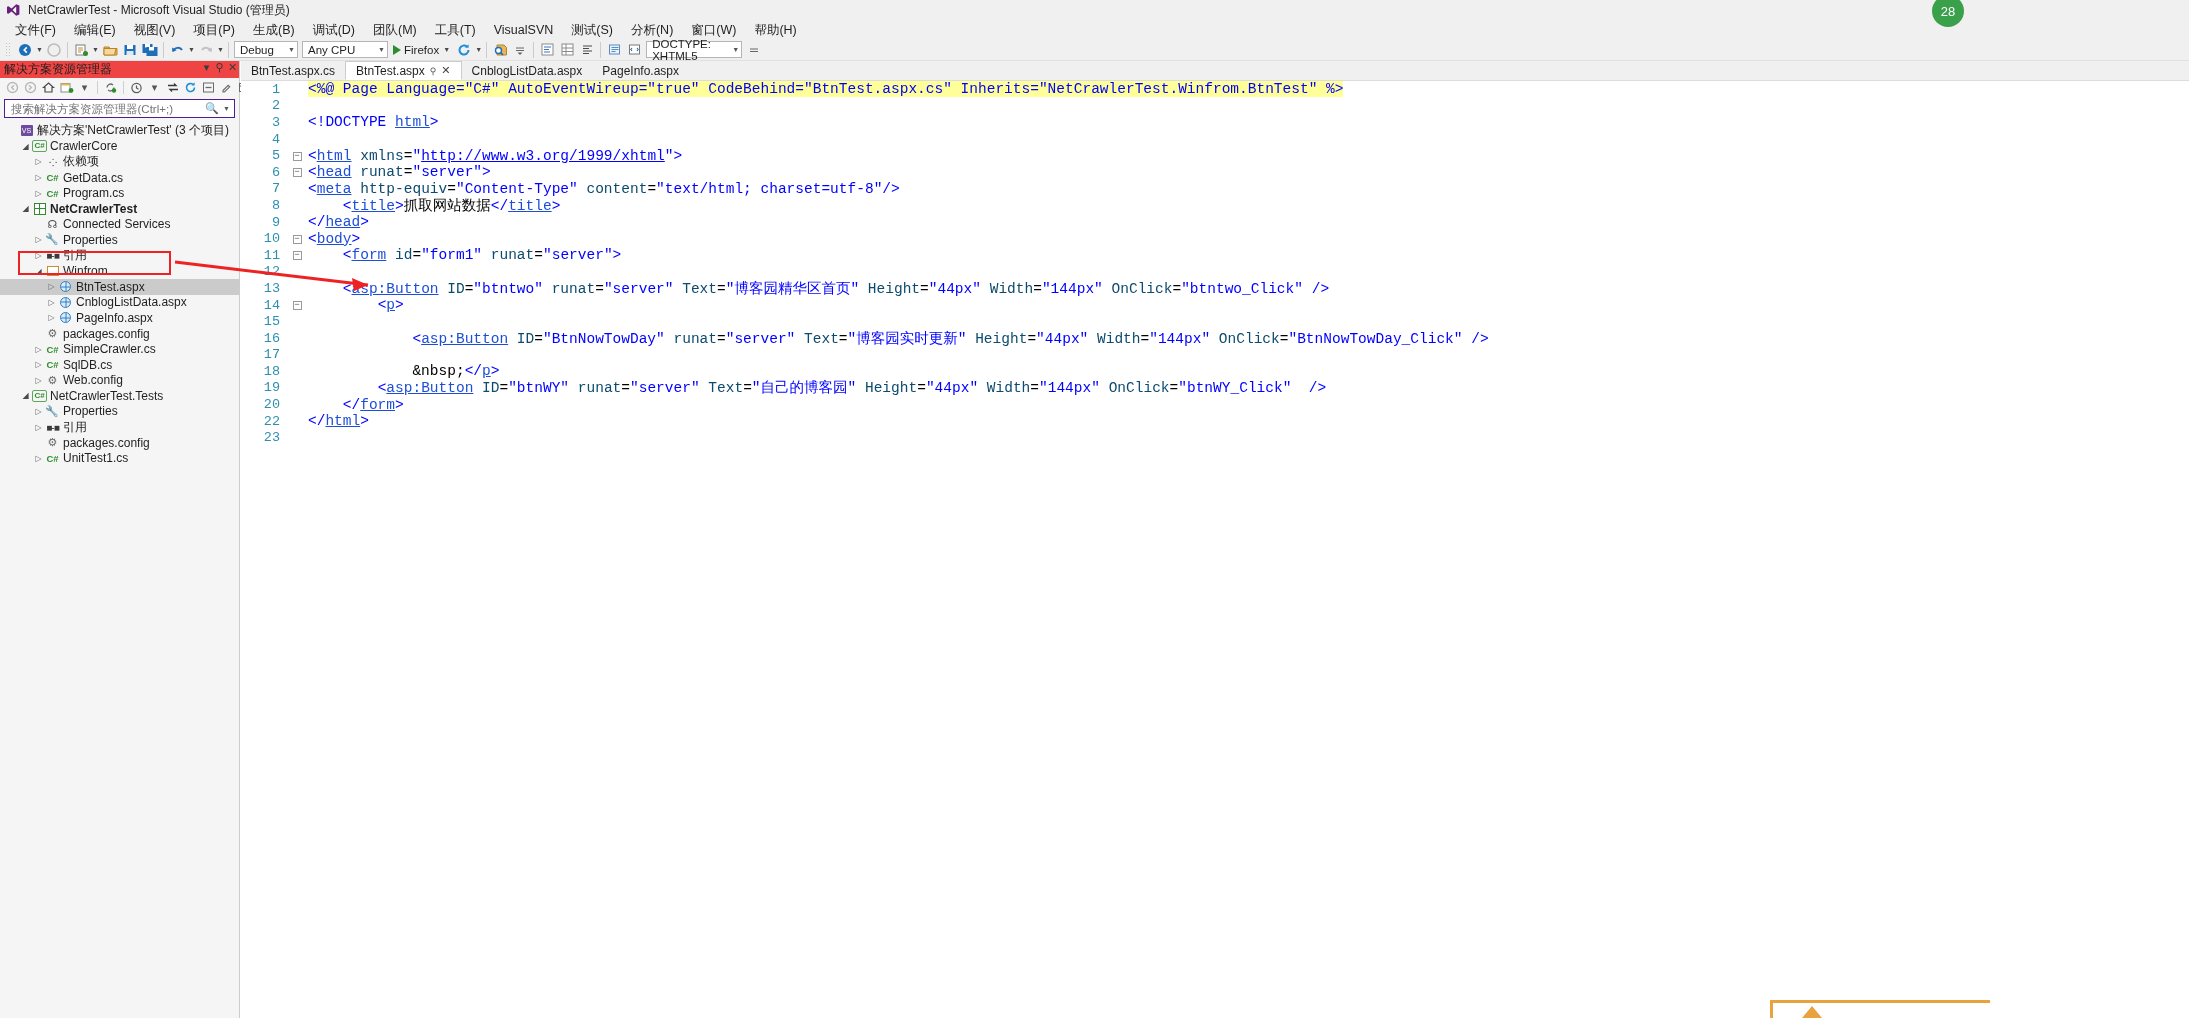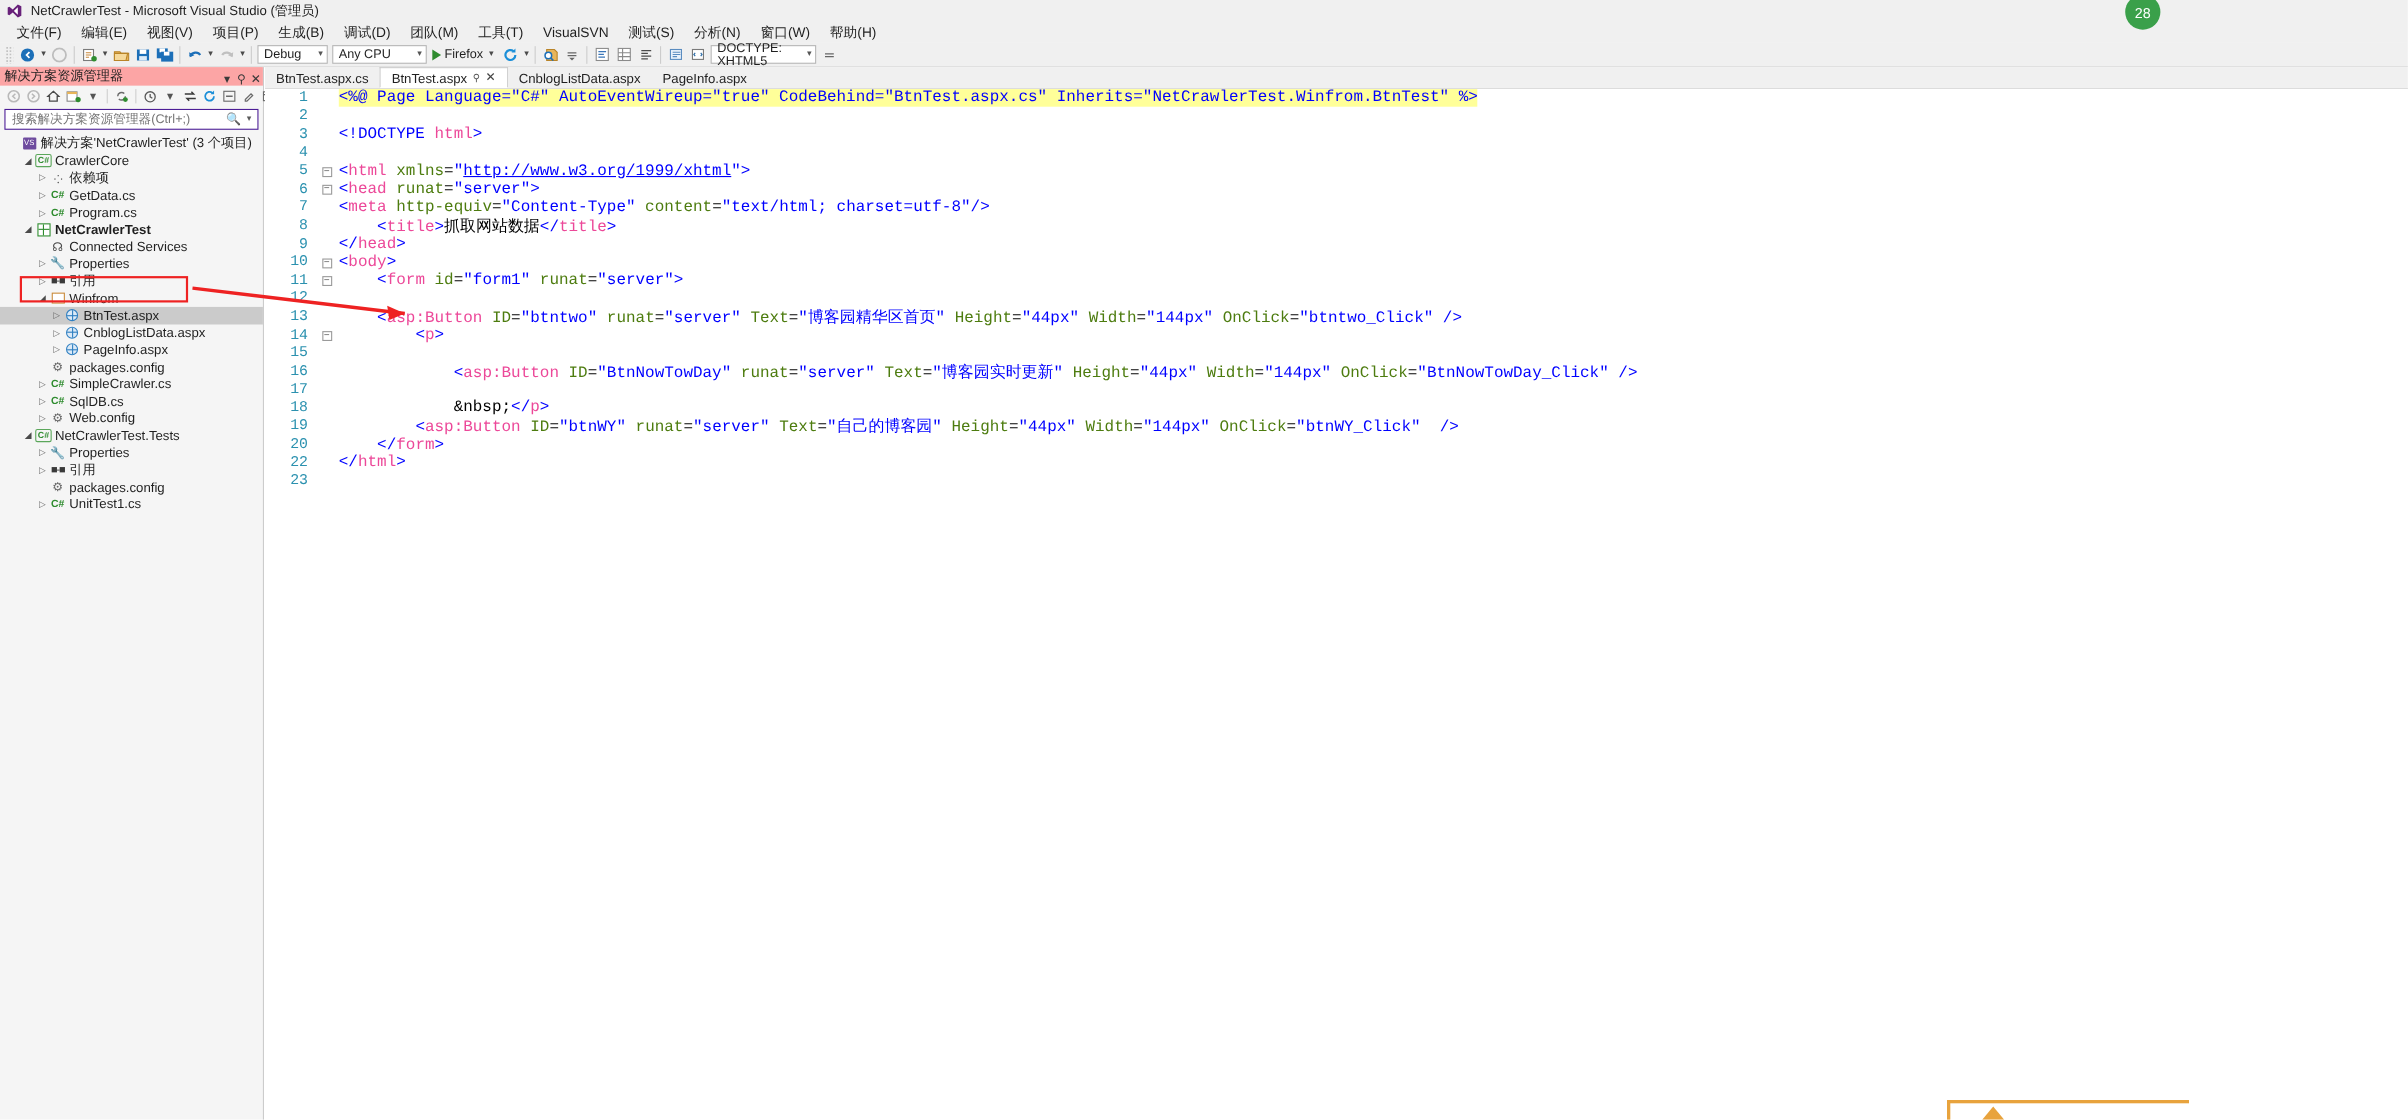--- a/index.html
+++ b/index.html
@@ -84,23 +84,23 @@
   }
   .tb-text { font-size: 11.5px; color:#1f1f1f; white-space:nowrap; }
 
   
   .sln-panel {
     position:absolute; left:0; top:61px; width:240px; height:957px;
     background:#f5f5f5;
     border-right:1px solid #cccccc;
   }
   .sln-header {
-    height:17px; display:flex; align-items:flex-end;
+    height:17px; display:flex; align-items:flex-start;
     padding-left: 4px; font-size:12px; color:#1f1f1f;
-    background:#fca5a5;
+    background:#ef4444;
   }
   .sln-header .title { flex:1; white-space:nowrap; }
   .sln-header .hdr-ico { width:13px; text-align:center; font-size:11px; color:#3a3a3a; }
   .sln-toolbar {
     height:19px; display:flex; align-items:center; gap:1px;
     padding-left:4px; background:#f5f5f5;
   }
   .sln-tb-btn {
     width:17px;height:17px;display:flex;align-items:center;justify-content:center;
     font-size:11px;color:#555; flex:none;
@@ -204,23 +204,23 @@
     font-size:13.5px; flex:none; font-family:"Liberation Mono",monospace;
   }
   .fold {
     width:14px; text-align:center; color:#808080; font-size:9px; flex:none;
   }
   .curbar { width:3px; flex:none; }
   .curbar.on { background:#3bbf3b; }
   .code-text { padding-left:4px; color:#000000; }
 
   
-  .t-tag { color:#ec4899; }
+  .t-tag { color:#1d4ed8;text-decoration:underline; }
   .t-ang { color:#0000ff; }
-  .t-attr { color:#4d7c0f; }
+  .t-attr { color:#0c4a6e; }
   .t-val { color:#0000ff; }
   .t-txt { color:#000000; }
   .t-dirbg { background:#ffff99; color:#0000ff; }
   .t-link { color:#0000ff; text-decoration:underline; }
   .t-black { color:#000; }
 
   
   .anno-box {
     position:absolute; border:2.5px solid #ee2222;
     pointer-events:none;

